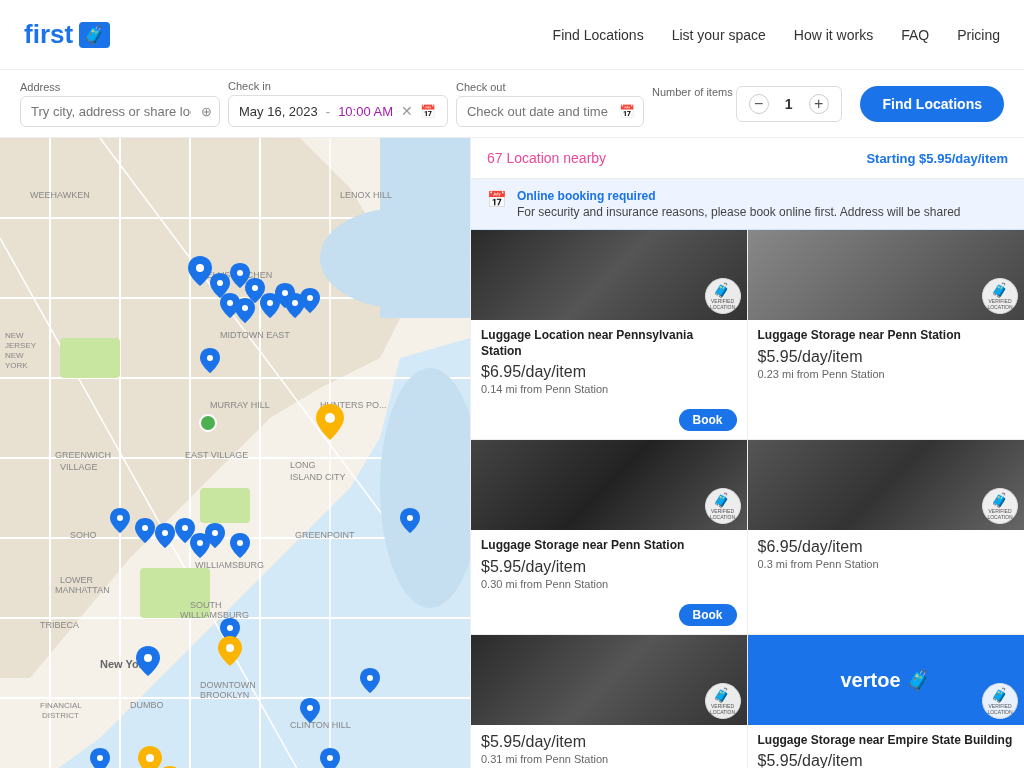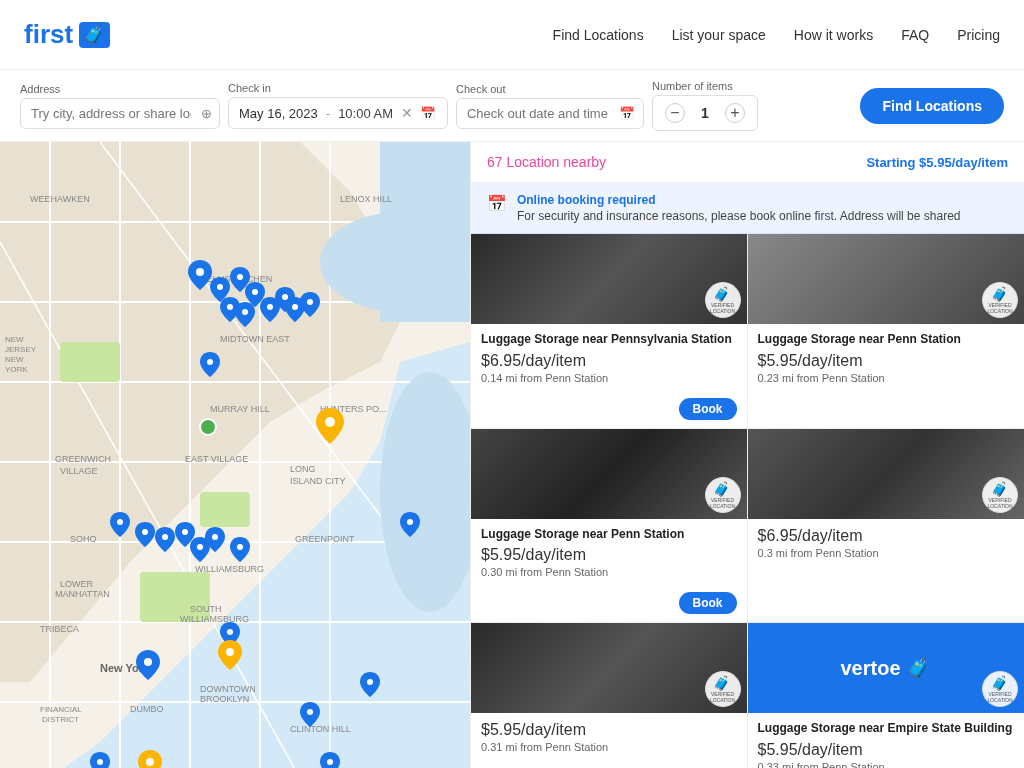--- a/index.html
+++ b/index.html
@@ -84,26 +84,26 @@
       align-items: center;
       border: 1px solid #ddd;
       border-radius: 6px;
       padding: 7px 10px;
       gap: 8px;
       background: #fff;
       min-width: 210px;
     }
     .checkin-inner span { font-size: 13px; color: #333; }
     .checkin-inner .sep { color: #999; }
-    .checkin-inner .time { color: #404040; }
+    .checkin-inner .time { color: #a21caf; }
     .checkin-inner .clear { color: #999; cursor: pointer; font-size: 14px; }
     .checkin-inner .cal-icon { color: #999; font-size: 13px; }
     .items-field {
       display: flex;
-      flex-direction: column;
+      flex-direction: row;
       gap: 3px;
     }
     .items-field label {
       font-size: 11px;
       color: #666;
       font-weight: 500;
     }
     .items-counter {
       display: flex;
       align-items: center;
@@ -527,21 +527,21 @@
 
     <div class="location-card">
     <div class="card-image" style="background:linear-gradient(135deg,#2a2a2a,#555,#333);">
       <div style="width:100%;height:100%;opacity:0.7;"></div>
       <div class="verified-badge">
         <span class="bag-icon">🧳</span>
         <span style="font-size:5px;line-height:1.2;">VERIFIED LOCATION</span>
       </div>
     </div>
     <div class="card-info">
-      <div class="card-title">Luggage Storage near Pennsylvania Station</div>
+      <div class="card-title">Luggage Location near Pennsylvania Station</div>
       <div class="card-price">$6.95/day/item</div>
       <div class="card-distance">0.14 mi from Penn Station</div>
     </div>
     <div class="card-footer">
       <div class="card-icons"></div>
       <button class="book-btn">Book</button>
     </div>
   </div>
         <div class="location-card">
     <div class="card-image" style="background:linear-gradient(135deg,#888,#666,#444);">

